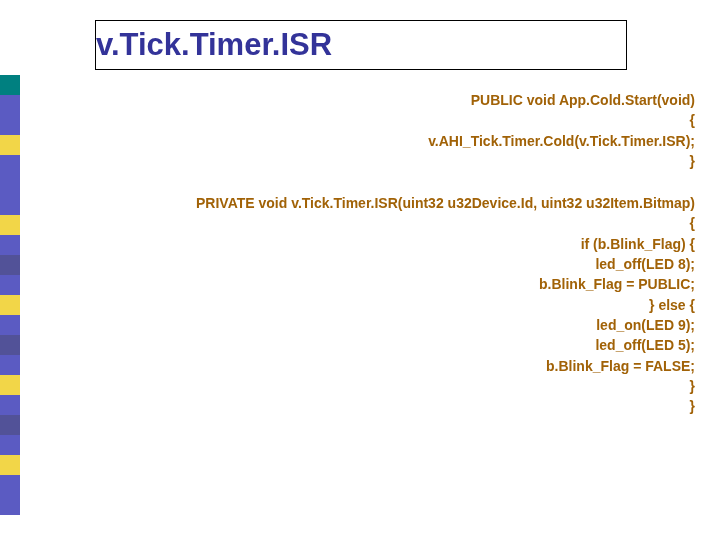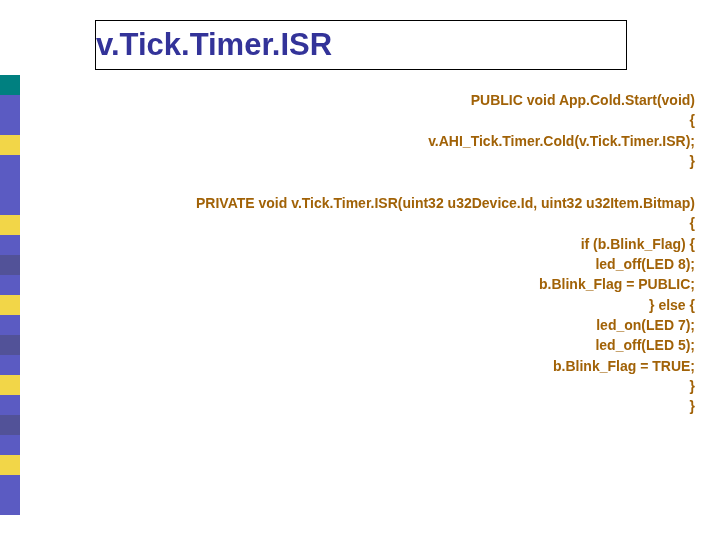--- a/index.html
+++ b/index.html
@@ -90,19 +90,19 @@
   <div class="ind1">v.AHI_Tick.Timer.Cold(v.Tick.Timer.ISR);</div>
   <div>}</div>
 
   <div class="block2">
     <div>PRIVATE void v.Tick.Timer.ISR(uint32 u32Device.Id, uint32 u32Item.Bitmap)</div>
     <div>{</div>
     <div class="ind1">if (b.Blink_Flag) {</div>
     <div class="ind2">led_off(LED 8);</div>
     <div class="ind2">b.Blink_Flag = PUBLIC;</div>
     <div class="ind1">} else {</div>
-    <div class="ind2">led_on(LED 7);</div>
+    <div class="ind2">led_on(LED 9);</div>
     <div class="ind2">led_off(LED 5);</div>
-    <div class="ind2">b.Blink_Flag = TRUE;</div>
+    <div class="ind2">b.Blink_Flag = FALSE;</div>
     <div class="ind1">}</div>
     <div>}</div>
   </div>
 </div>
 
 </body></html>

